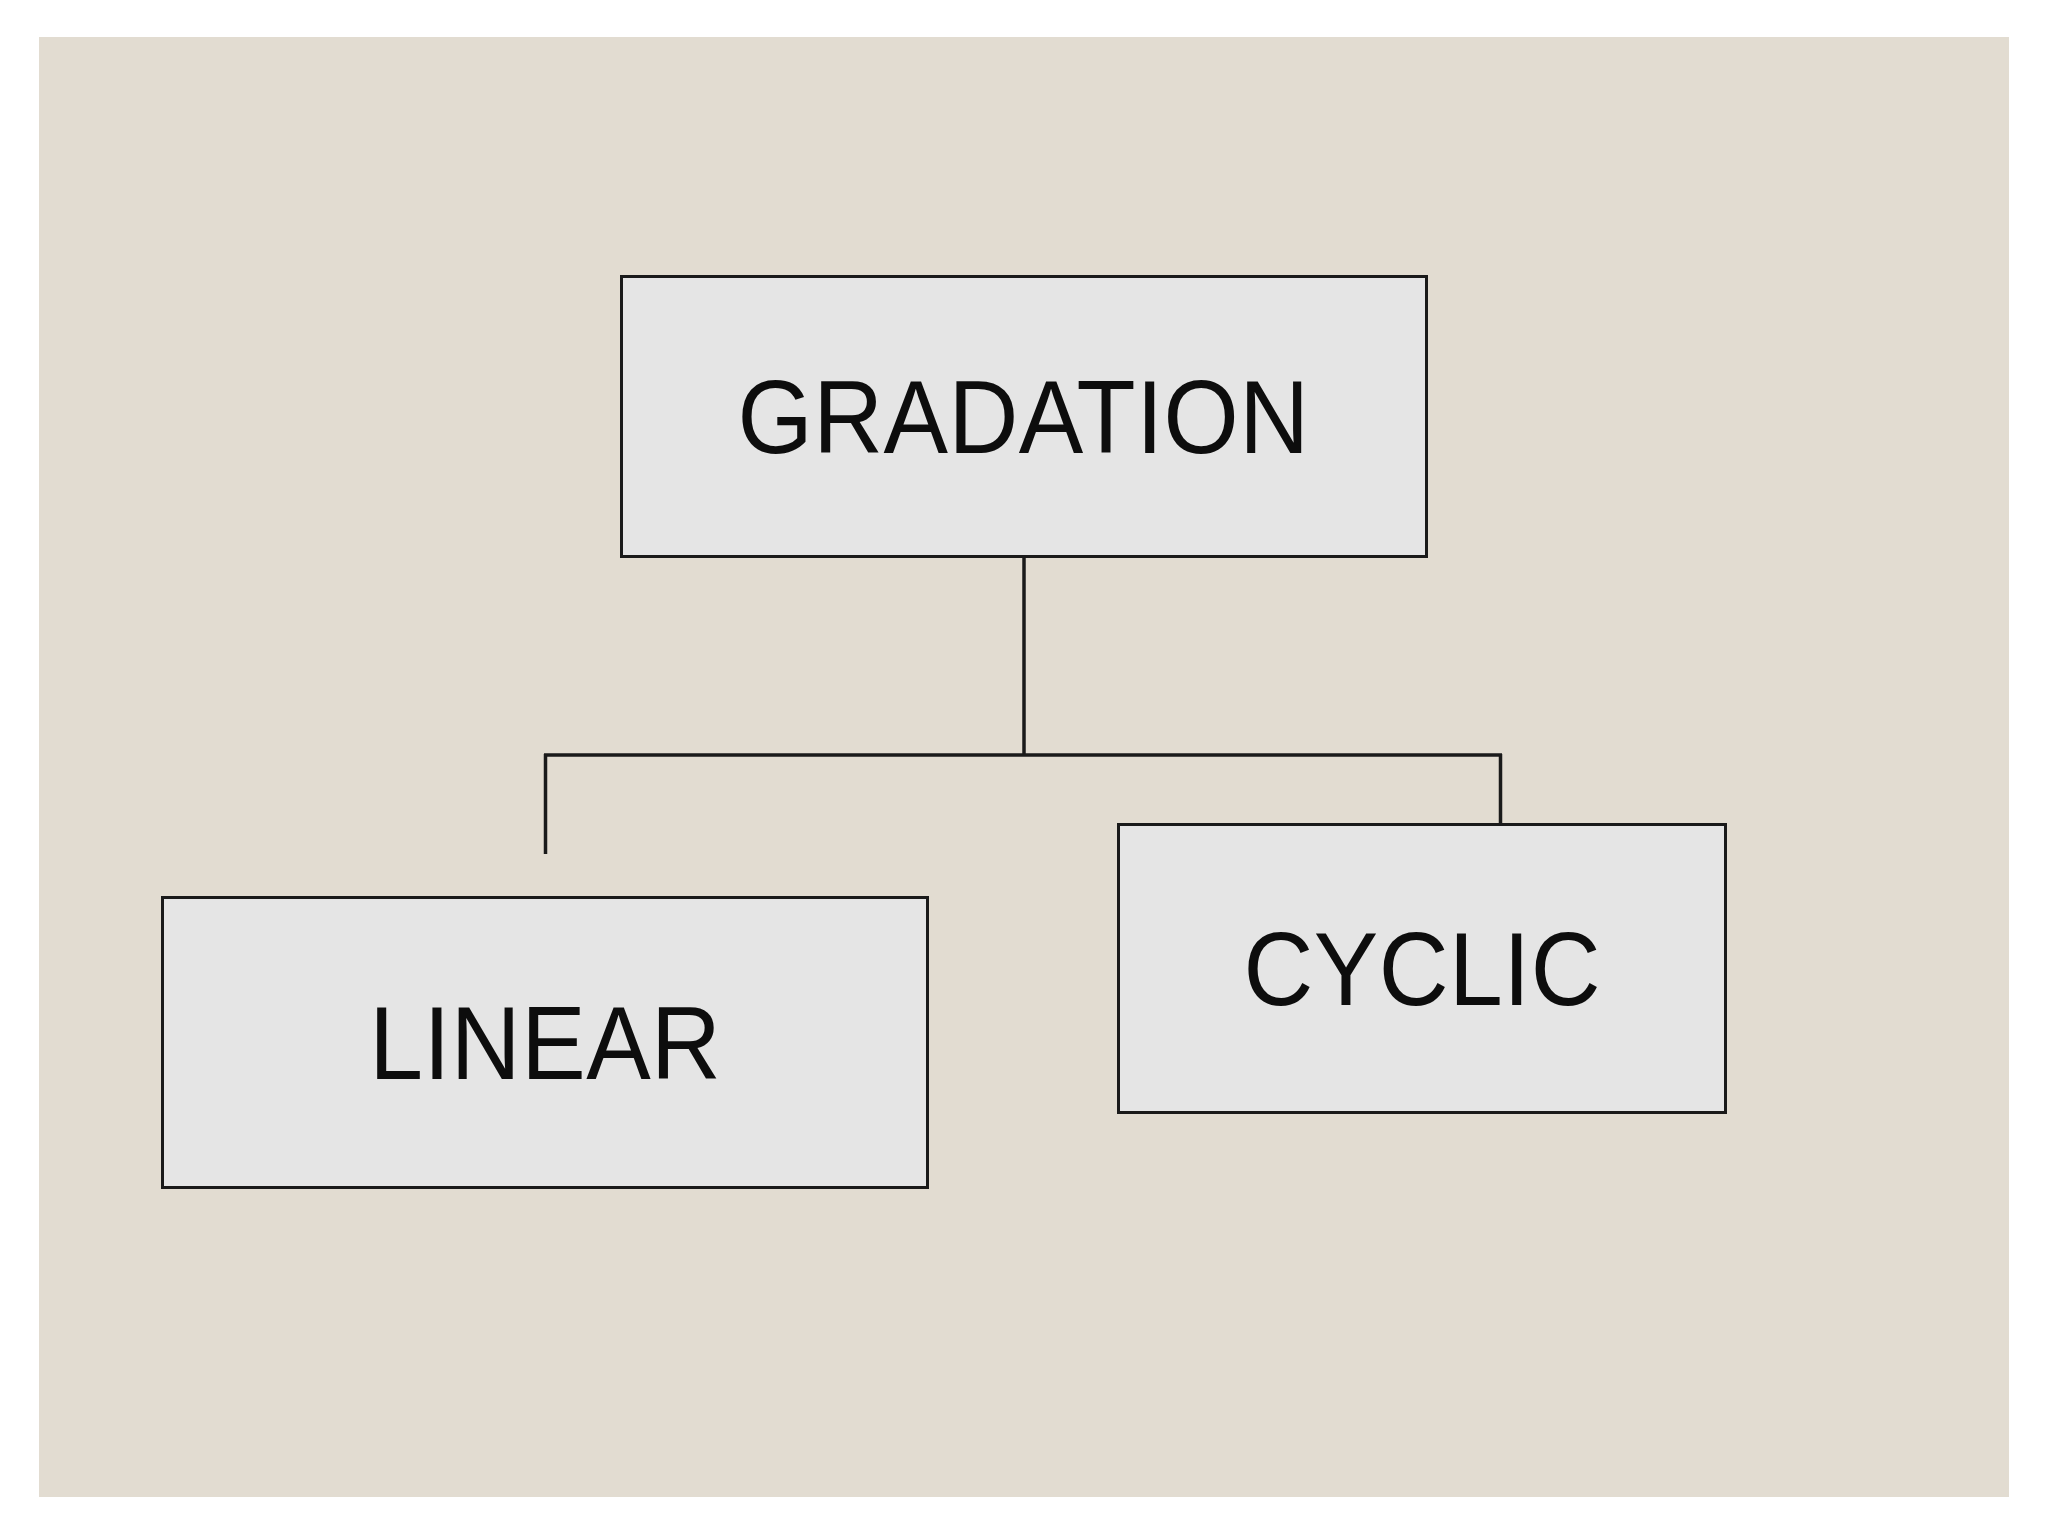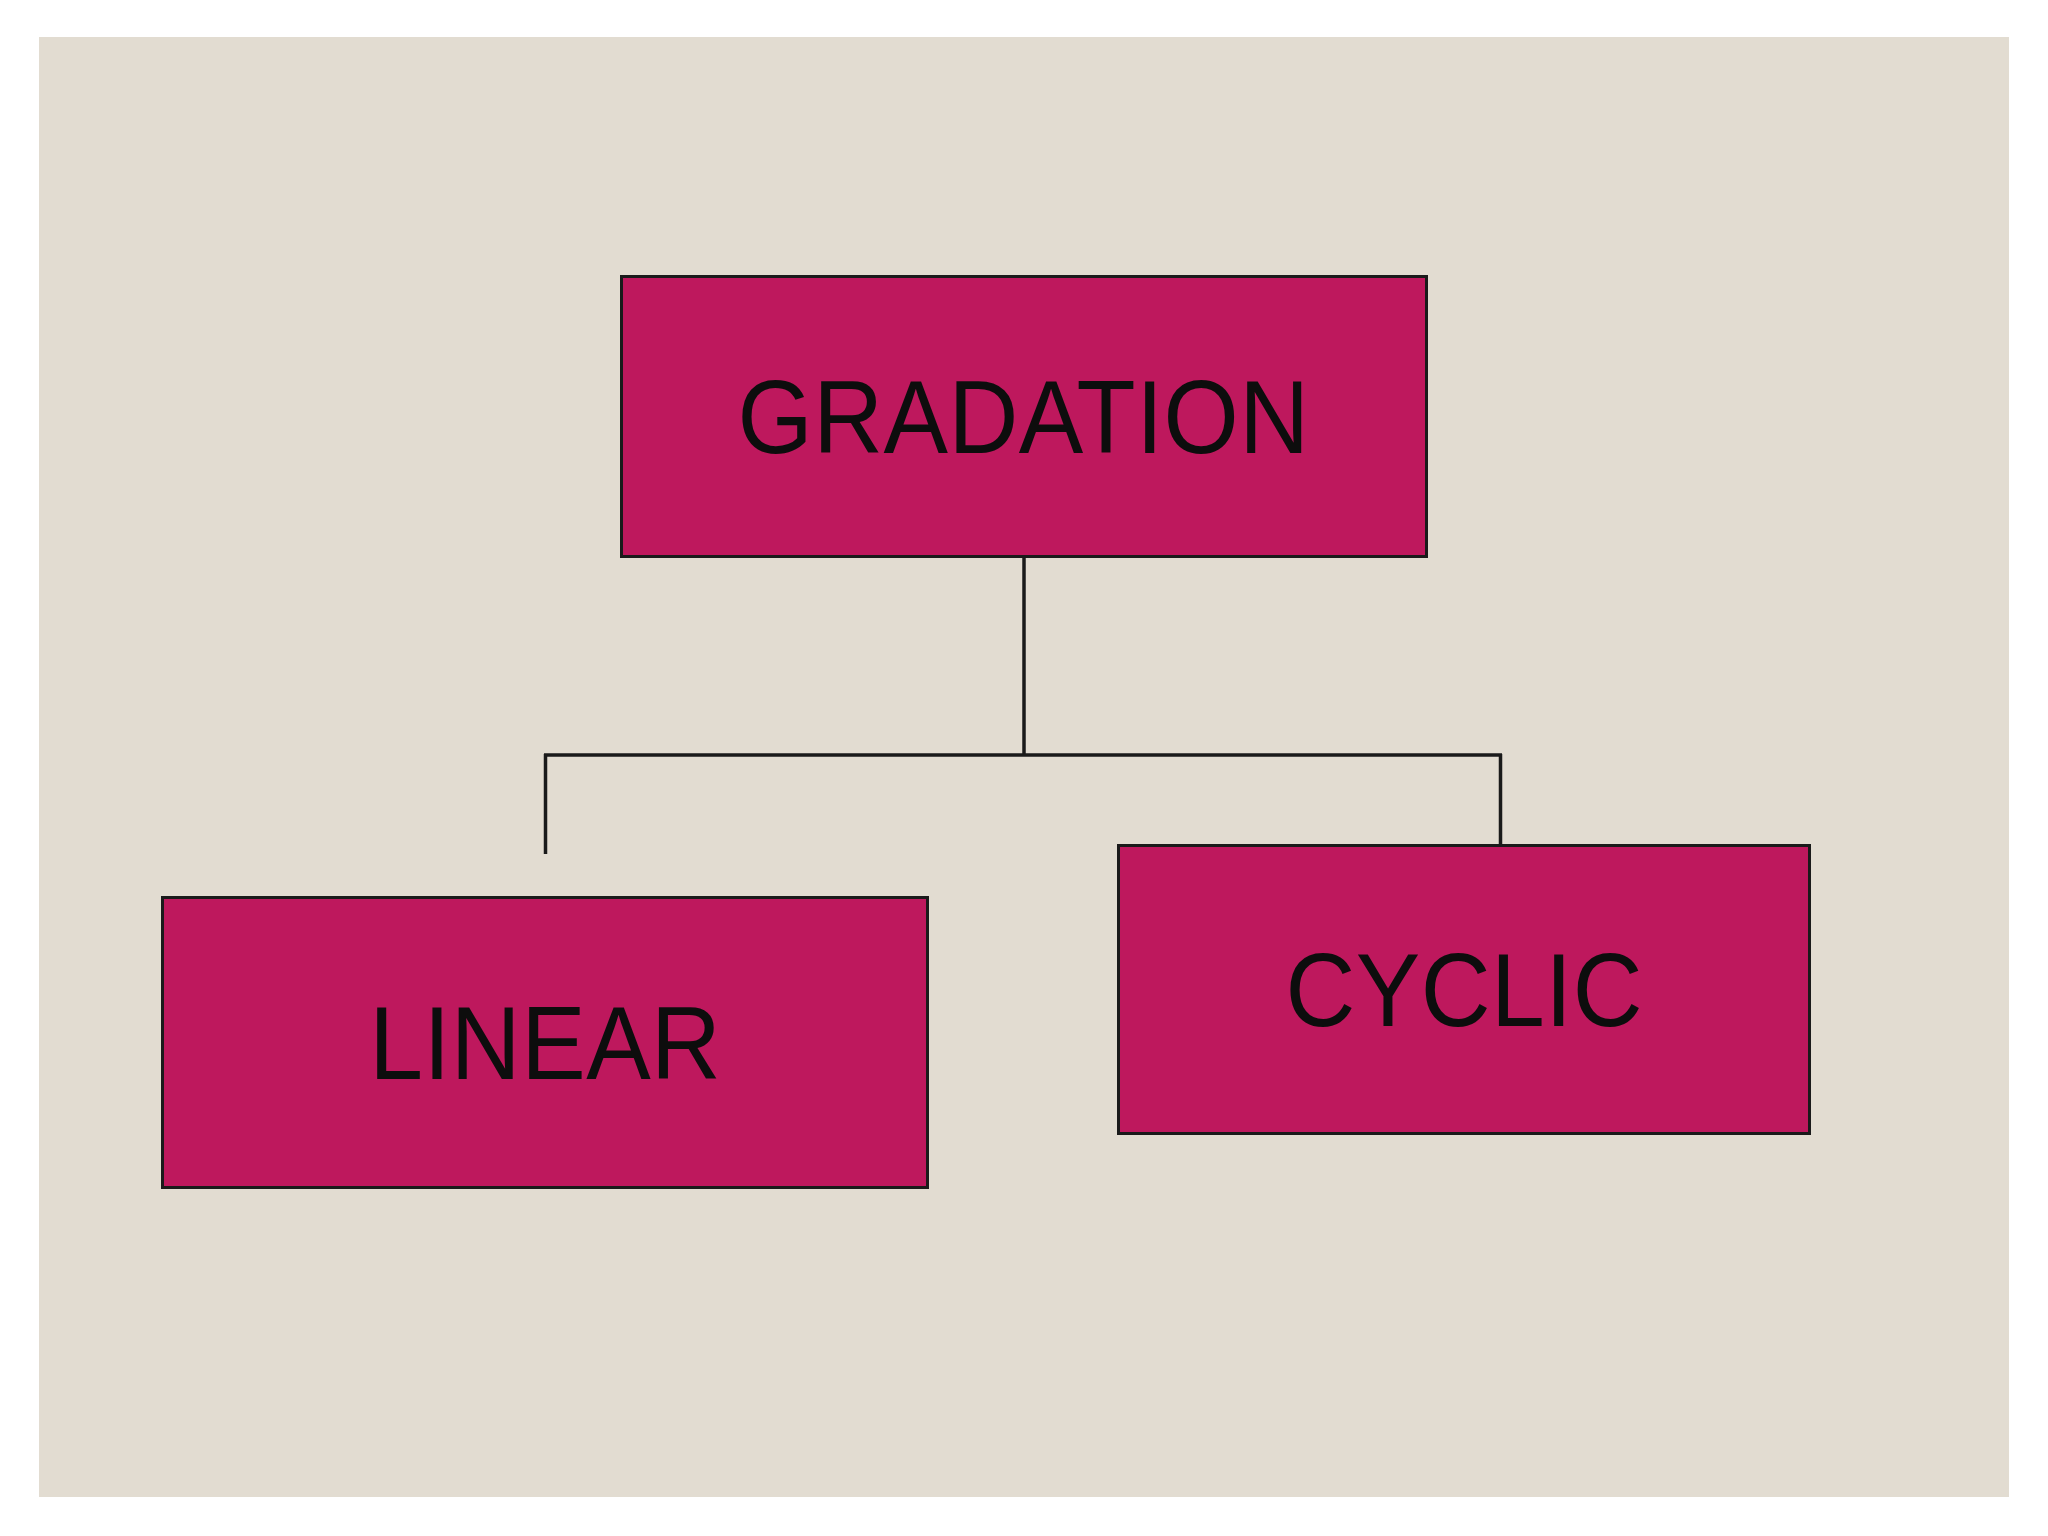--- a/index.html
+++ b/index.html
@@ -40,21 +40,21 @@
     top: 0;
     width: 2048px;
     height: 1536px;
     pointer-events: none;
   }
 
   
   .node {
     position: absolute;
     box-sizing: border-box;
-    background: #be185d;
+    background: #e5e5e5;
     border: 3px solid #1a1a1a;
     display: flex;
     align-items: center;
     justify-content: center;
   }
   .node-label {
     font-family: "Liberation Sans", sans-serif;
     font-weight: 400;
     color: #0d0d0d;
     letter-spacing: 0.5px;
@@ -79,22 +79,22 @@
     width: 768px;
     height: 293px;
     margin-top: 44px;
   }
   #node-linear .node-label {
     font-size: 104px;
   }
 
   #node-cyclic {
     left: 1117px;
-    top: 844px;
-    width: 694px;
+    top: 823px;
+    width: 610px;
     height: 291px;
   }
   #node-cyclic .node-label {
     font-size: 104px;
   }
 </style>
 </head>
 <body>
 
 <div id="slide">

